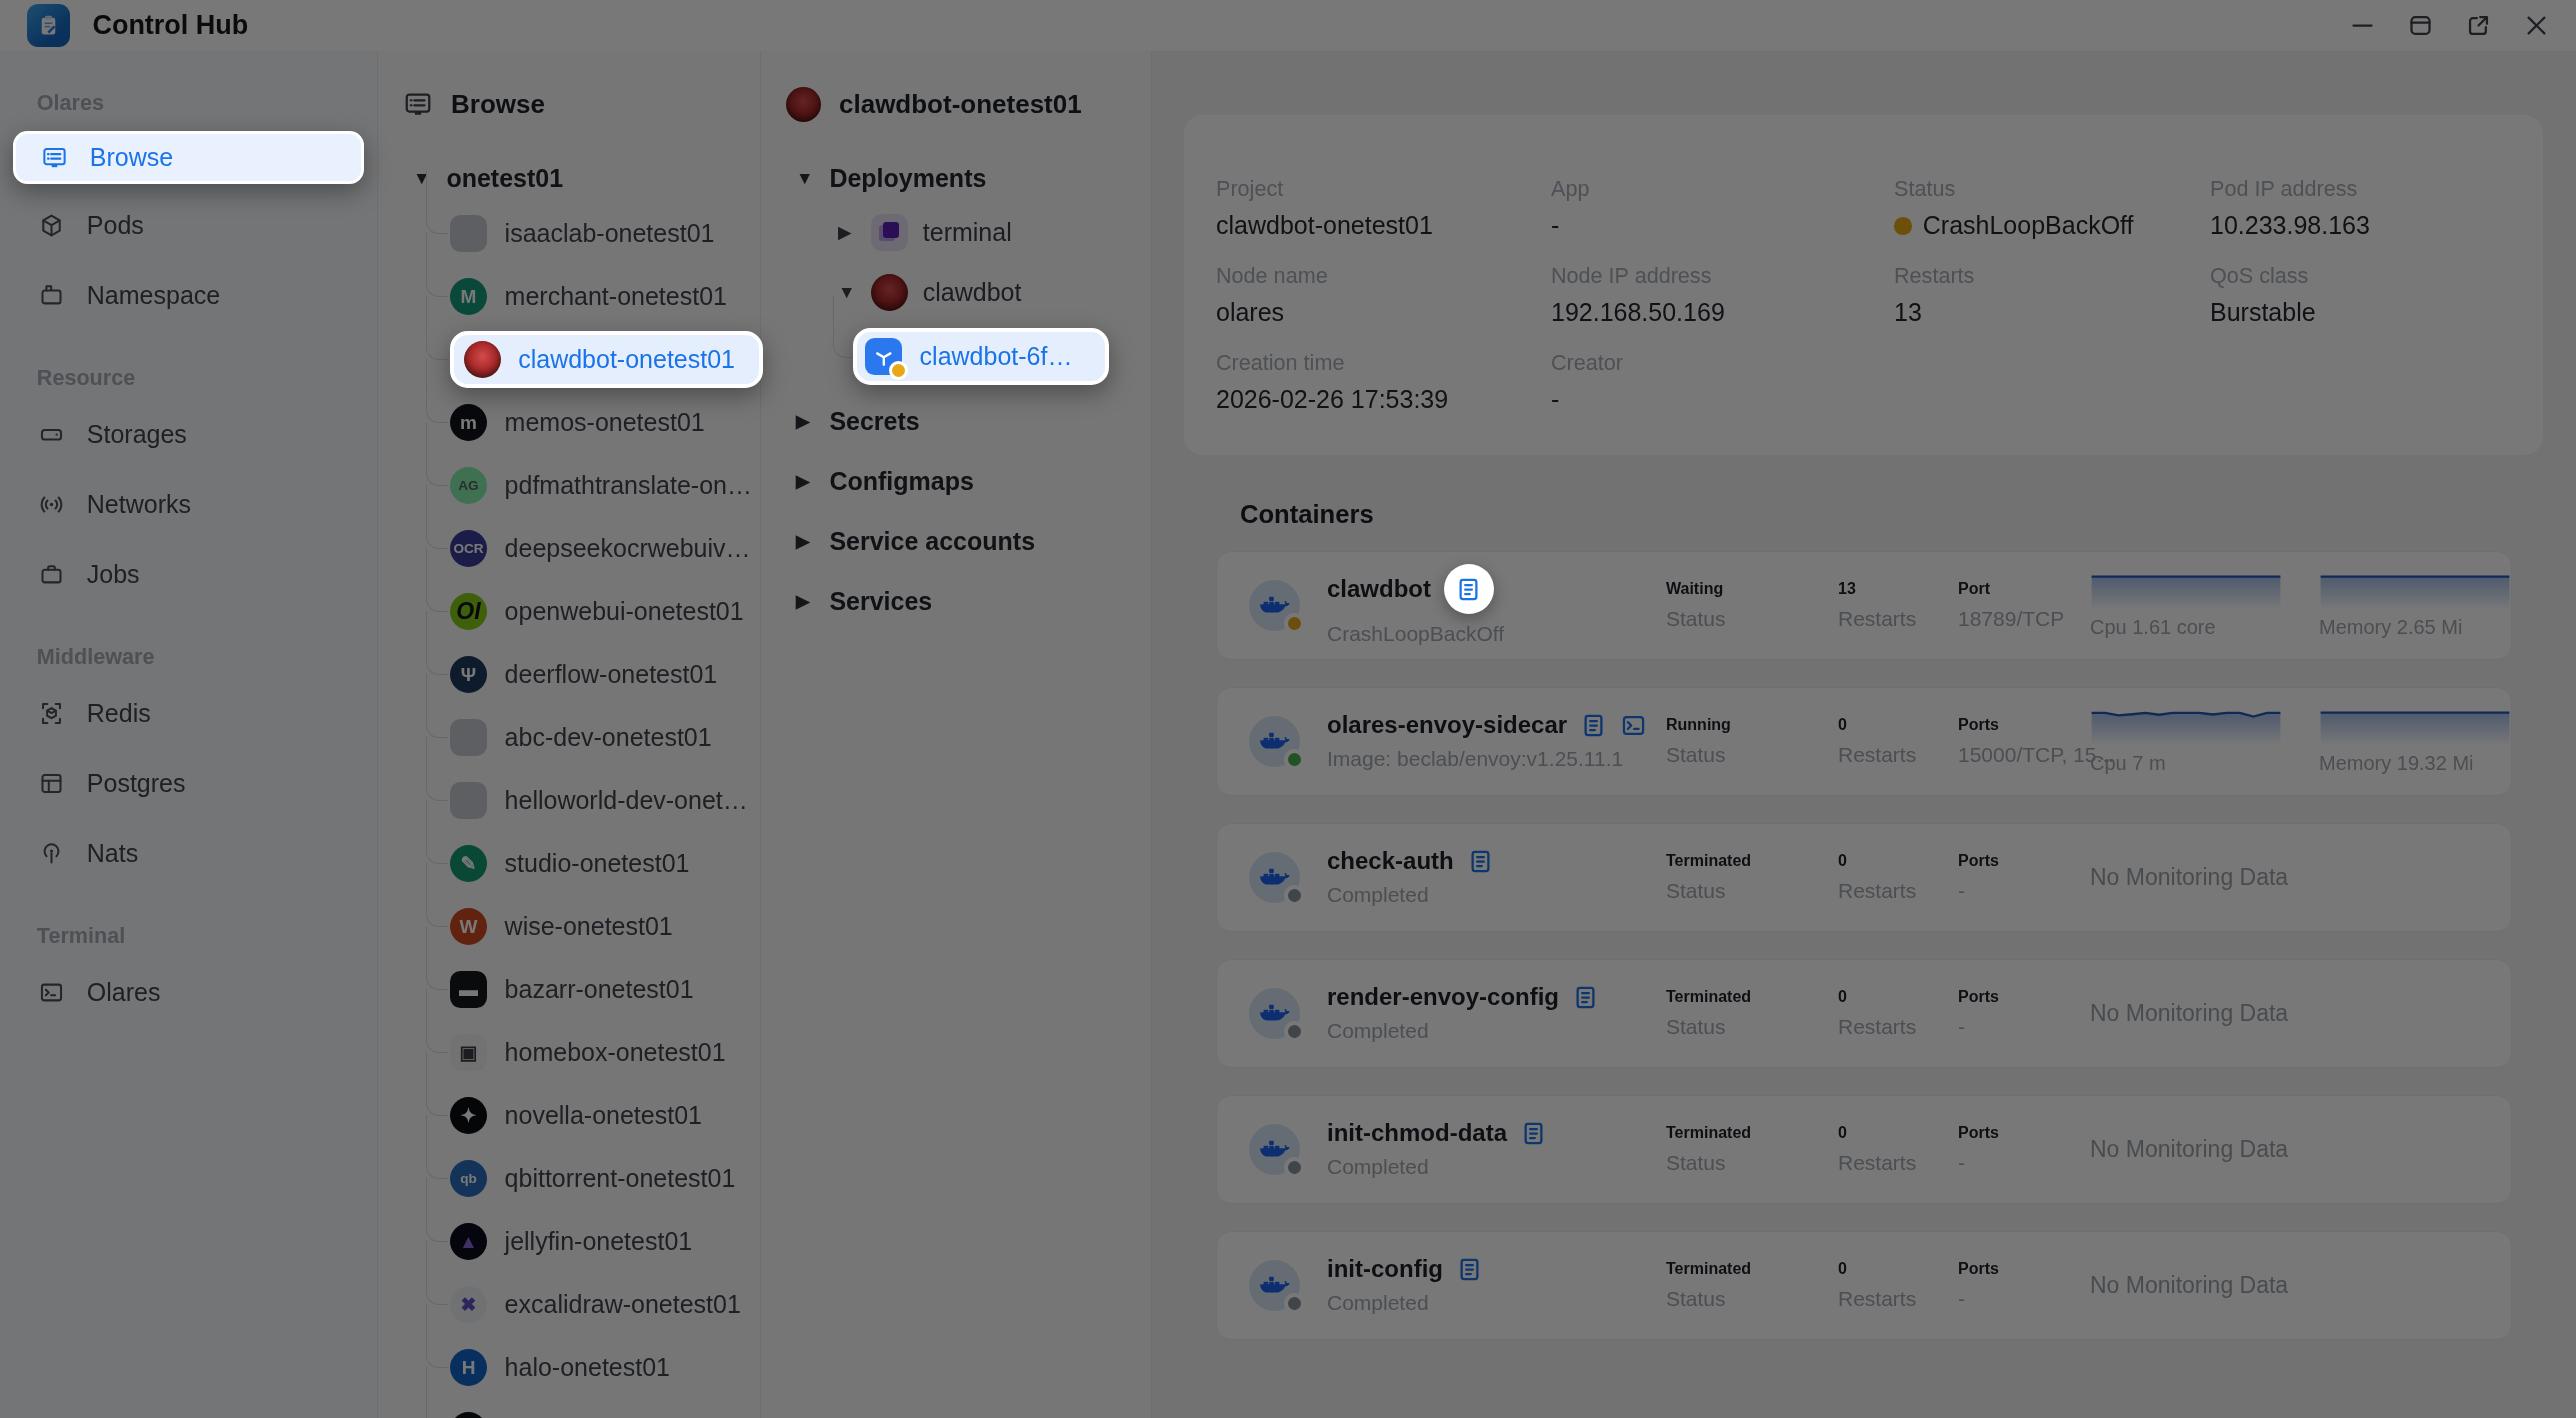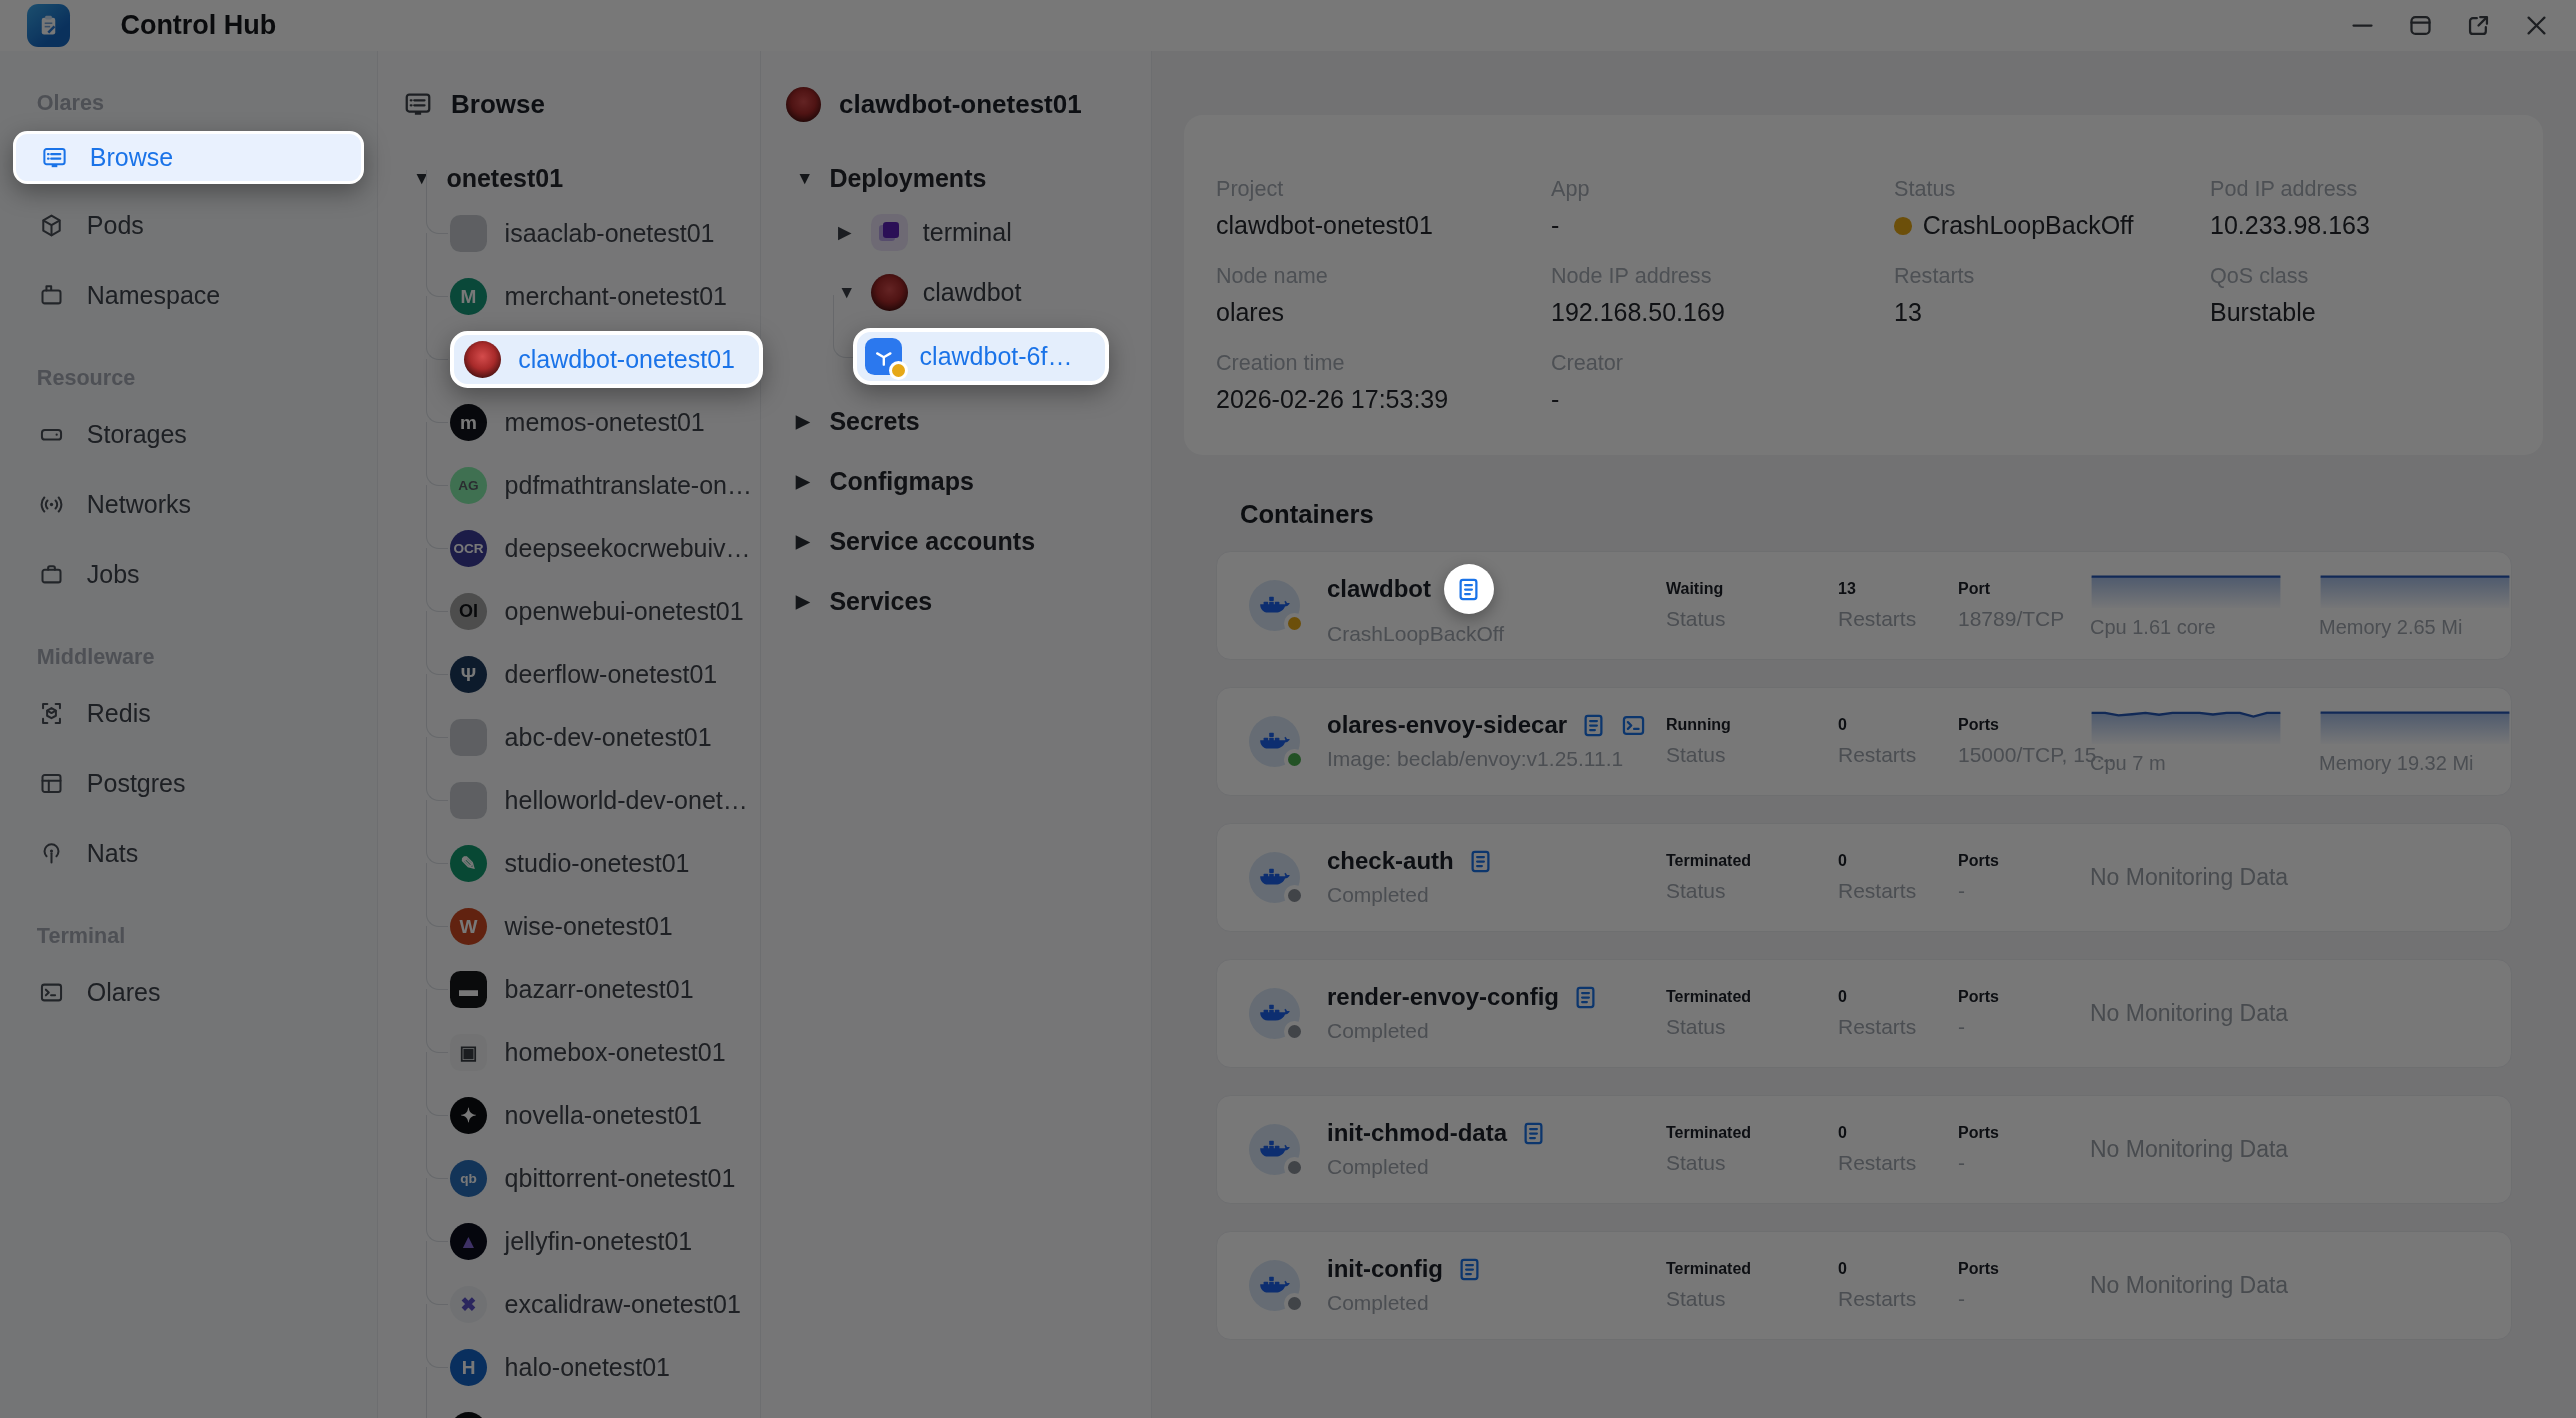--- a/index.html
+++ b/index.html
@@ -1,20 +1,20 @@
 <!DOCTYPE html>
 <html style="font-size:12.8px"><head>
 <meta charset="utf-8">
 <style>
   * { box-sizing: border-box; }
   html,body { margin:0; padding:0; width:2576px; height:1419px; overflow:hidden;
     font-family:"Liberation Sans", sans-serif; background:#fff; color:#1d2129; }
 
   
-  .titlebar { height:51px; display:flex; align-items:center; padding:0 22.4px 0 27px; background:#fff;gap:28px; }
+  .titlebar { height:51px; display:flex; align-items:center; padding:0 22.4px 0 27px; background:#fff; }
   .app-badge { width:43px; height:43px; border-radius:11.2px; margin-right:22.4px; flex:none;
     background:linear-gradient(140deg,#3ba7ea 0%,#1668c4 70%); display:flex; align-items:center; justify-content:center; }
   .titlebar-title { font-size:27px; font-weight:700; color:#17191d; }
   .win-controls { margin-left:auto; display:flex; align-items:center; gap:24px; }
   .win-btn { width:34px; height:34px; border:none; background:transparent; padding:0; color:#3e4248;
     display:flex; align-items:center; justify-content:center; cursor:pointer; }
   .win-btn svg { width:27px; height:27px; }
 
   .app-row { display:flex; height:1367px; }
 
@@ -307,21 +307,21 @@
         </li>
         <li class="app-item">
           <span class="app-icon" style="background: #86efac; color: rgb(90, 95, 102); font-size: 13.6px;">AG</span>
           <span>pdfmathtranslate-on…</span>
         </li>
         <li class="app-item">
           <span class="app-icon" style="background: rgb(61, 61, 153); color: rgb(255, 255, 255); font-size: 13.6px;">OCR</span>
           <span>deepseekocrwebuiv…</span>
         </li>
         <li class="app-item">
-          <span class="app-icon" style="background: #a3a3a3; color: rgb(17, 20, 24); font-size: 18px;">OI</span>
+          <span class="app-icon" style="background: #84cc16; color: rgb(17, 20, 24); font-size: 23px; font-style: italic;">OI</span>
           <span>openwebui-onetest01</span>
         </li>
         <li class="app-item">
           <span class="app-icon" style="background: rgb(29, 58, 95); color: rgb(255, 255, 255); font-size: 19px;">Ψ</span>
           <span>deerflow-onetest01</span>
         </li>
         <li class="app-item">
           <span class="app-icon squircle" style="background: rgb(199, 203, 209);"></span>
           <span>abc-dev-onetest01</span>
         </li>

